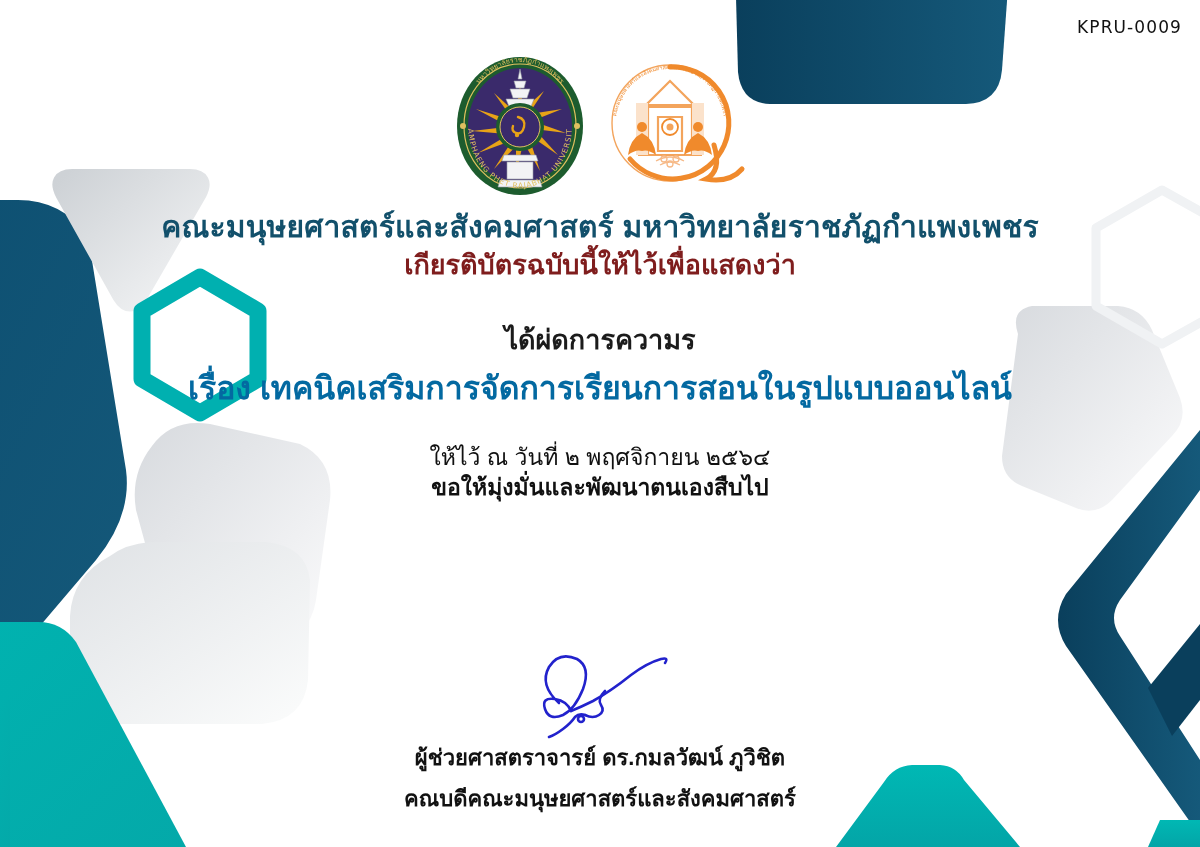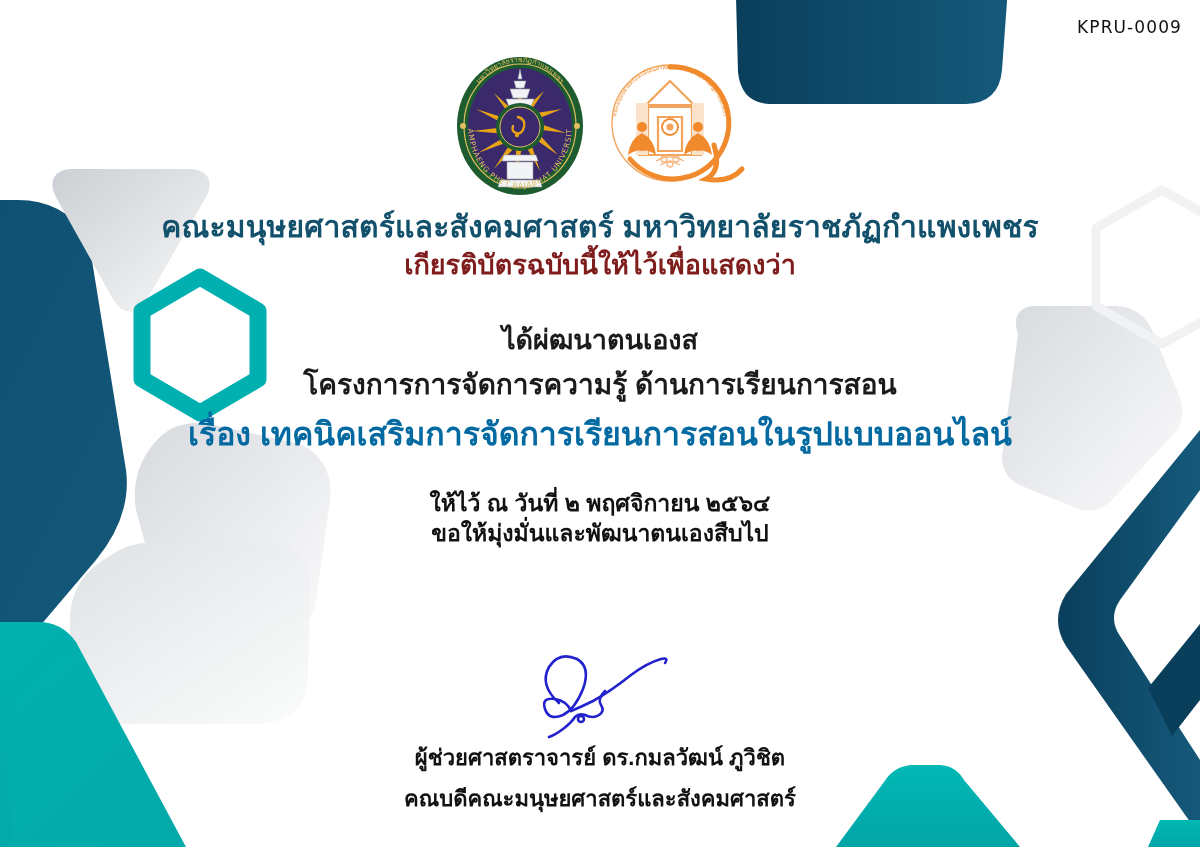--- a/index.html
+++ b/index.html
@@ -91,21 +91,21 @@
     margin-top: 10px;
   }
   .topic {
     font-size: 32px;
     font-weight: bold;
     color: #0369a1;
     margin-top: 11px;
   }
   .date-line {
     font-size: 23px;
-    font-weight: bold;
+    font-weight: normal;
     color: #111111;
     margin-top: 34px;
   }
   .wish-line {
     font-size: 23px;
     font-weight: bold;
     color: #111111;
   }
   .signature-wrap {
     position: absolute;
@@ -324,22 +324,21 @@
       <text font-size="5.4" fill="#f08a2c" font-family="DejaVu Sans, sans-serif">
         <textPath href="#facRing" startOffset="50%" text-anchor="middle">คณะมนุษยศาสตร์และสังคมศาสตร์  มหาวิทยาลัยราชภัฏกำแพงเพชร</textPath>
       </text>
     </svg>
 
   </div>
 
   <div class="content">
     <div class="line org-line">คณะมนุษยศาสตร์และสังคมศาสตร์  มหาวิทยาลัยราชภัฏกำแพงเพชร</div>
     <div class="line issue-line">เกียรติบัตรฉบับนี้ให้ไว้เพื่อแสดงว่า</div>
-    <div class="line passed">ได้ผ่ฒนาตนเองส</div>
-    <div class="line program">โครงการการจัดการความรู้  ด้านการเรียนการสอน</div>
+    <div class="line passed">ได้ผ่ดการความร</div>
     <div class="line topic">เรื่อง เทคนิคเสริมการจัดการเรียนการสอนในรูปแบบออนไลน์</div>
     <div class="line date-line">ให้ไว้ ณ วันที่ ๒ พฤศจิกายน ๒๕๖๔</div>
     <div class="line wish-line">ขอให้มุ่งมั่นและพัฒนาตนเองสืบไป</div>
   </div>
 
   <div class="signature-wrap">
     <svg class="signature-svg" viewBox="0 0 170 95">
       <g fill="none" stroke="#2222cc" stroke-width="2.6" stroke-linecap="round" stroke-linejoin="round">
         <path d="M44,58 Q24,40 34,22 Q44,6 62,14 Q76,22 68,44 Q60,64 48,70 Q34,76 30,64 Q26,52 40,54 Q52,56 56,66"></path>
         <path d="M56,66 Q66,62 78,56 Q96,46 116,30 Q132,18 146,14 Q154,12 150,18"></path>

